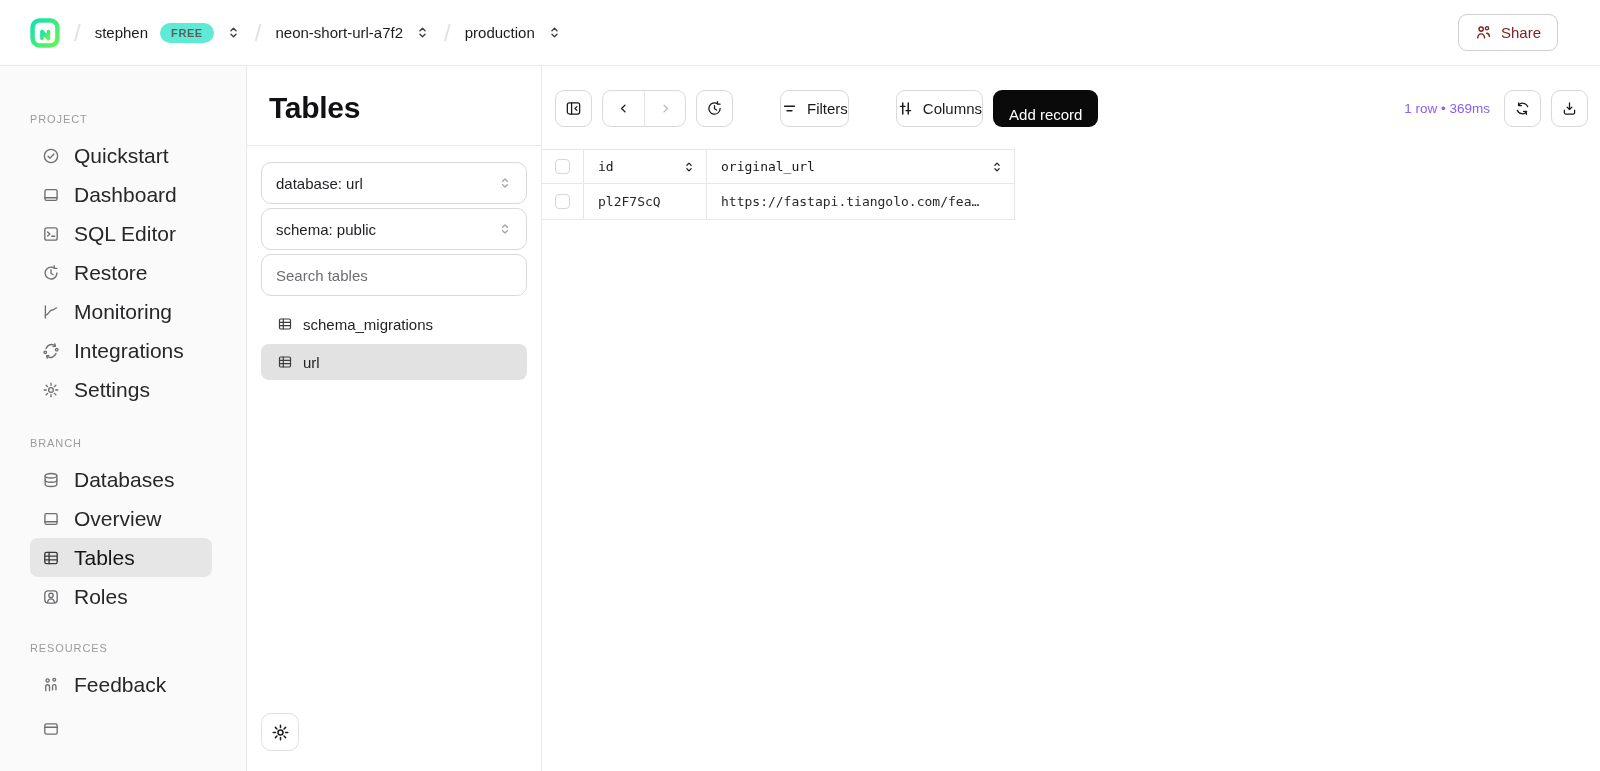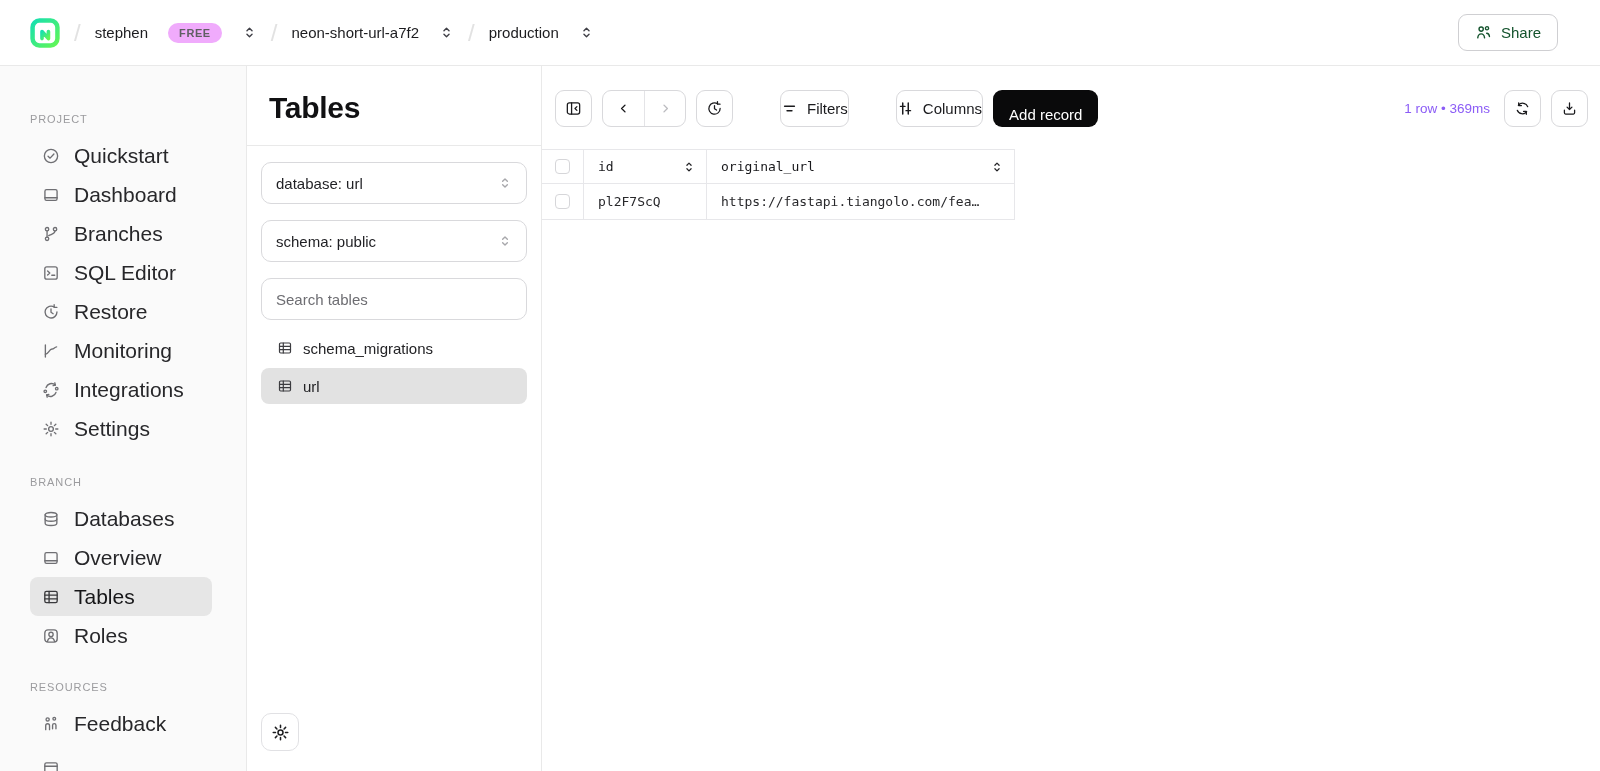--- a/index.html
+++ b/index.html
@@ -4,28 +4,28 @@
 <style>
   * { margin:0; padding:0; box-sizing:border-box; }
   html,body { width:1600px; height:771px; overflow:hidden; }
   body { font-family:"Liberation Sans", sans-serif; color:#1c1c1f; background:#fff; }
   .app { width:1600px; height:771px; display:flex; flex-direction:column; }
 
   
   .header { height:66px; flex:0 0 66px; display:flex; align-items:center;
             padding:0 42px 0 30px; border-bottom:1px solid #e9e9e9; background:#fff; }
   .crumb-sep { color:#e2e2e2; font-size:24px; font-weight:300; margin:0 14px; user-select:none; }
-  .crumb { display:flex; align-items:center; gap:20px; font-size:15px; font-weight:500; color:#1c1c1f; }
-  .badge { background:#f0abfc; color:#5f5f63; font-size:11px; font-weight:600;
+  .crumb { display:flex; align-items:center; gap:12px; font-size:15px; font-weight:500; color:#1c1c1f; }
+  .badge { background:#5eead4; color:#5f5f63; font-size:11px; font-weight:600;
            letter-spacing:.6px; padding:4px 11px; border-radius:999px; }
   .expand-ic { color:#3f3f46; display:flex; }
   .spacer { flex:1; }
   .share-btn { display:flex; align-items:center; gap:9px; height:37px; padding:0 16px;
                border:1px solid #cfcfd2; border-radius:9px; background:#fff; font-size:15px;
-               font-weight:500; color:#14532d; cursor:pointer; }
+               font-weight:500; color:#7f1d1d; cursor:pointer; }
 
   
   .cols { flex:1; display:flex; min-height:0; }
 
   
   .sidebar { width:247px; flex:0 0 247px; background:#fafafa; border-right:1px solid #e9e9e9;
              padding-top:46px; overflow:hidden; }
   .section-label { height:14px; line-height:14px; margin:0 0 10px 30px; font-size:11px;
                    font-weight:500; letter-spacing:.9px; color:#9b9b9e; }
   .ml-branch { margin-top:27px; }
@@ -38,21 +38,21 @@
   .side-item.active .ic { color:#3a3a3d; }
   .side-item.partial { margin-top:5px; }
 
   
   .panel { width:295px; flex:0 0 295px; border-right:1px solid #e9e9e9; background:#fff;
            position:relative; }
   .panel-head { height:80px; border-bottom:1px solid #e9e9e9; padding:24px 0 0 22px; }
   .panel-title { font-size:30px; line-height:36px; font-weight:700; letter-spacing:-.3px; color:#111113; }
   .panel-body { padding:16px 14px 0; }
   .select-box { height:42px; border:1px solid #d9d9dc; border-radius:10px; background:#fff;
-                display:flex; align-items:center; padding:0 14px; margin-bottom:16px; font-size:15px;
+                display:flex; align-items:center; padding:0 14px; margin-bottom:4px; font-size:15px;
                 color:#1f1f23; cursor:pointer; }
   .select-box .expand-ic { margin-left:auto; color:#a7a7ab; }
   .search-input { width:100%; height:42px; border:1px solid #d9d9dc; border-radius:10px;
                   padding:0 14px; font-size:15px; font-family:"Liberation Sans",sans-serif;
                   color:#1f1f23; outline:none; }
   .search-input::placeholder { color:#6d6d72; opacity:1; }
   .table-list { margin-top:10px; }
   .tbl-item { height:36px; margin-bottom:2px; display:flex; align-items:center; gap:10px;
               padding:0 16px; border-radius:8px; font-size:15px; color:#232326; cursor:pointer; }
   .tbl-item .ic { color:#3c3c40; display:flex; }
@@ -181,31 +181,20 @@
         <span>Quickstart</span>
       </div>
       <div class="side-item">
         <span class="ic">
           <svg class="i" width="18" height="18" viewBox="0 0 16 16" fill="none" stroke="currentColor" stroke-width="1.2" stroke-linecap="round" stroke-linejoin="round">
             <rect x="2.6" y="3.2" width="10.8" height="9.6" rx="1.4"></rect>
               <path d="M2.6 10.4h10.8"></path>
           </svg>
         </span>
         <span>Dashboard</span>
-      </div>
-      <div class="side-item">
-        <span class="ic">
-          <svg class="i" width="18" height="18" viewBox="0 0 16 16" fill="none" stroke="currentColor" stroke-width="1.2" stroke-linecap="round" stroke-linejoin="round">
-            <circle cx="4.5" cy="3.7" r="1.5"></circle>
-              <circle cx="11.6" cy="3.7" r="1.5"></circle>
-              <circle cx="4.5" cy="12.3" r="1.5"></circle>
-            <path d="M4.5 5.2v5.6M11.6 5.2c0 2.9-3.6 3-5.6 4.3"></path>
-          </svg>
-        </span>
-        <span>Branches</span>
       </div>
       <div class="side-item">
         <span class="ic">
           <svg class="i" width="18" height="18" viewBox="0 0 16 16" fill="none" stroke="currentColor" stroke-width="1.2" stroke-linecap="round" stroke-linejoin="round">
             <rect x="2.5" y="2.5" width="11" height="11" rx="1.8"></rect>
               <path d="M5 6.2l1.9 1.8L5 9.8M8.7 10h2.6"></path>
           </svg>
         </span>
         <span>SQL Editor</span>
       </div>

